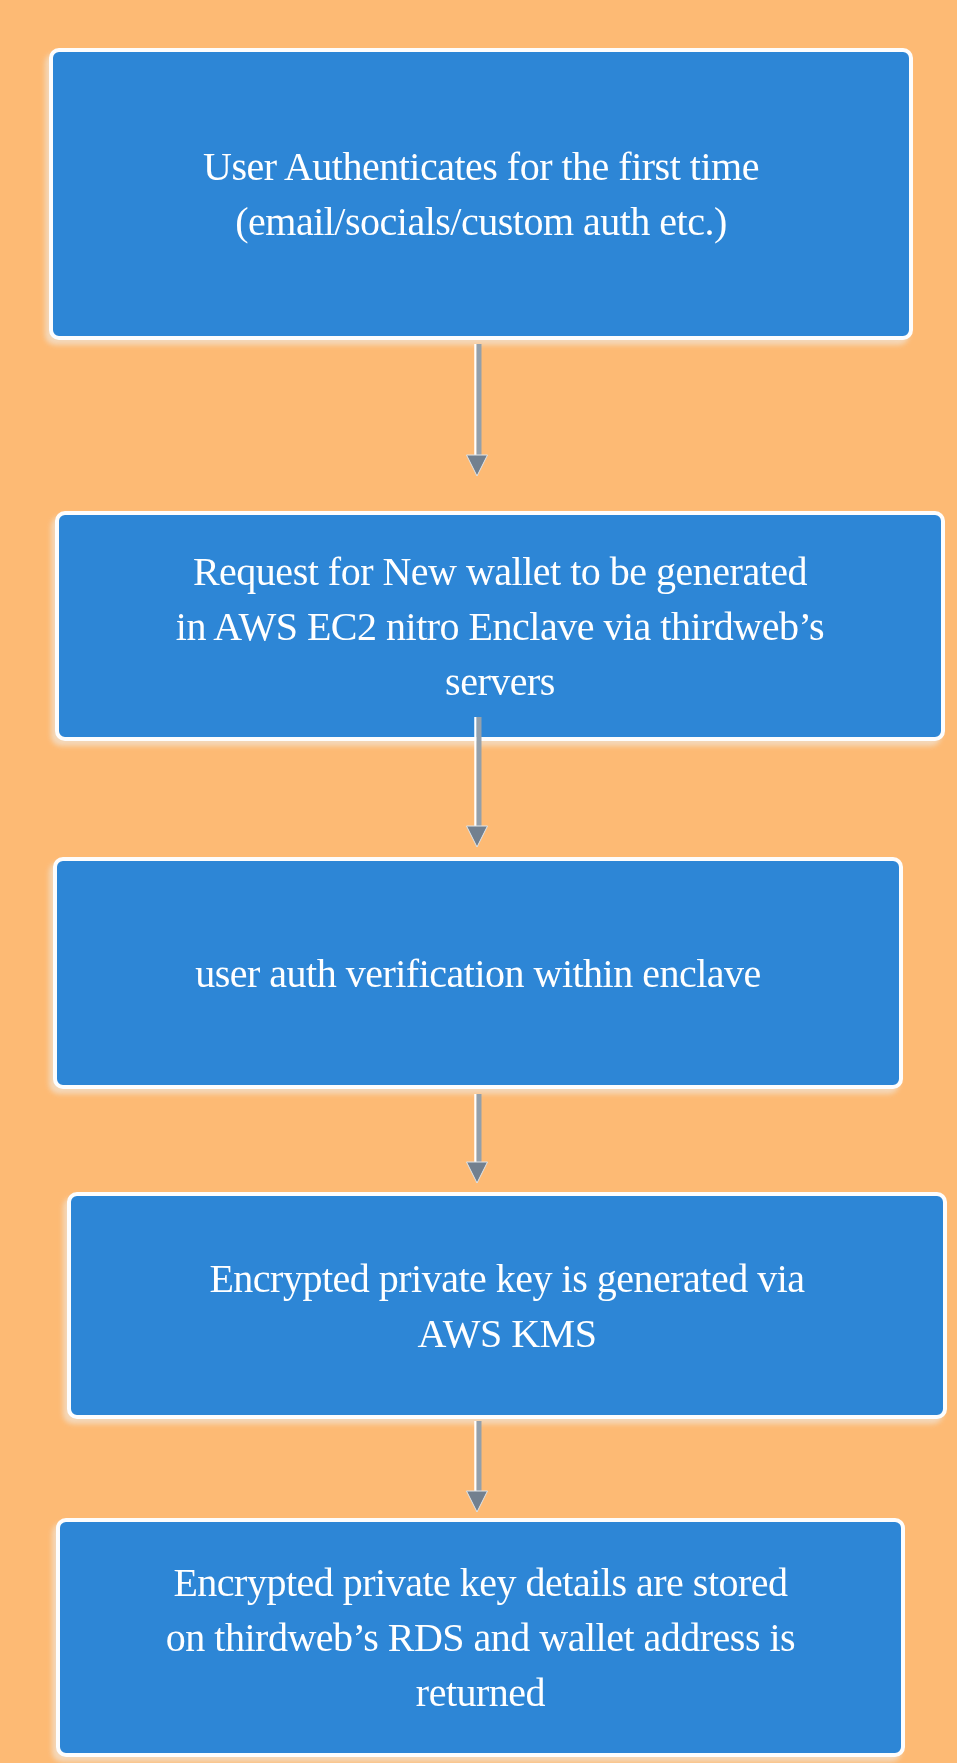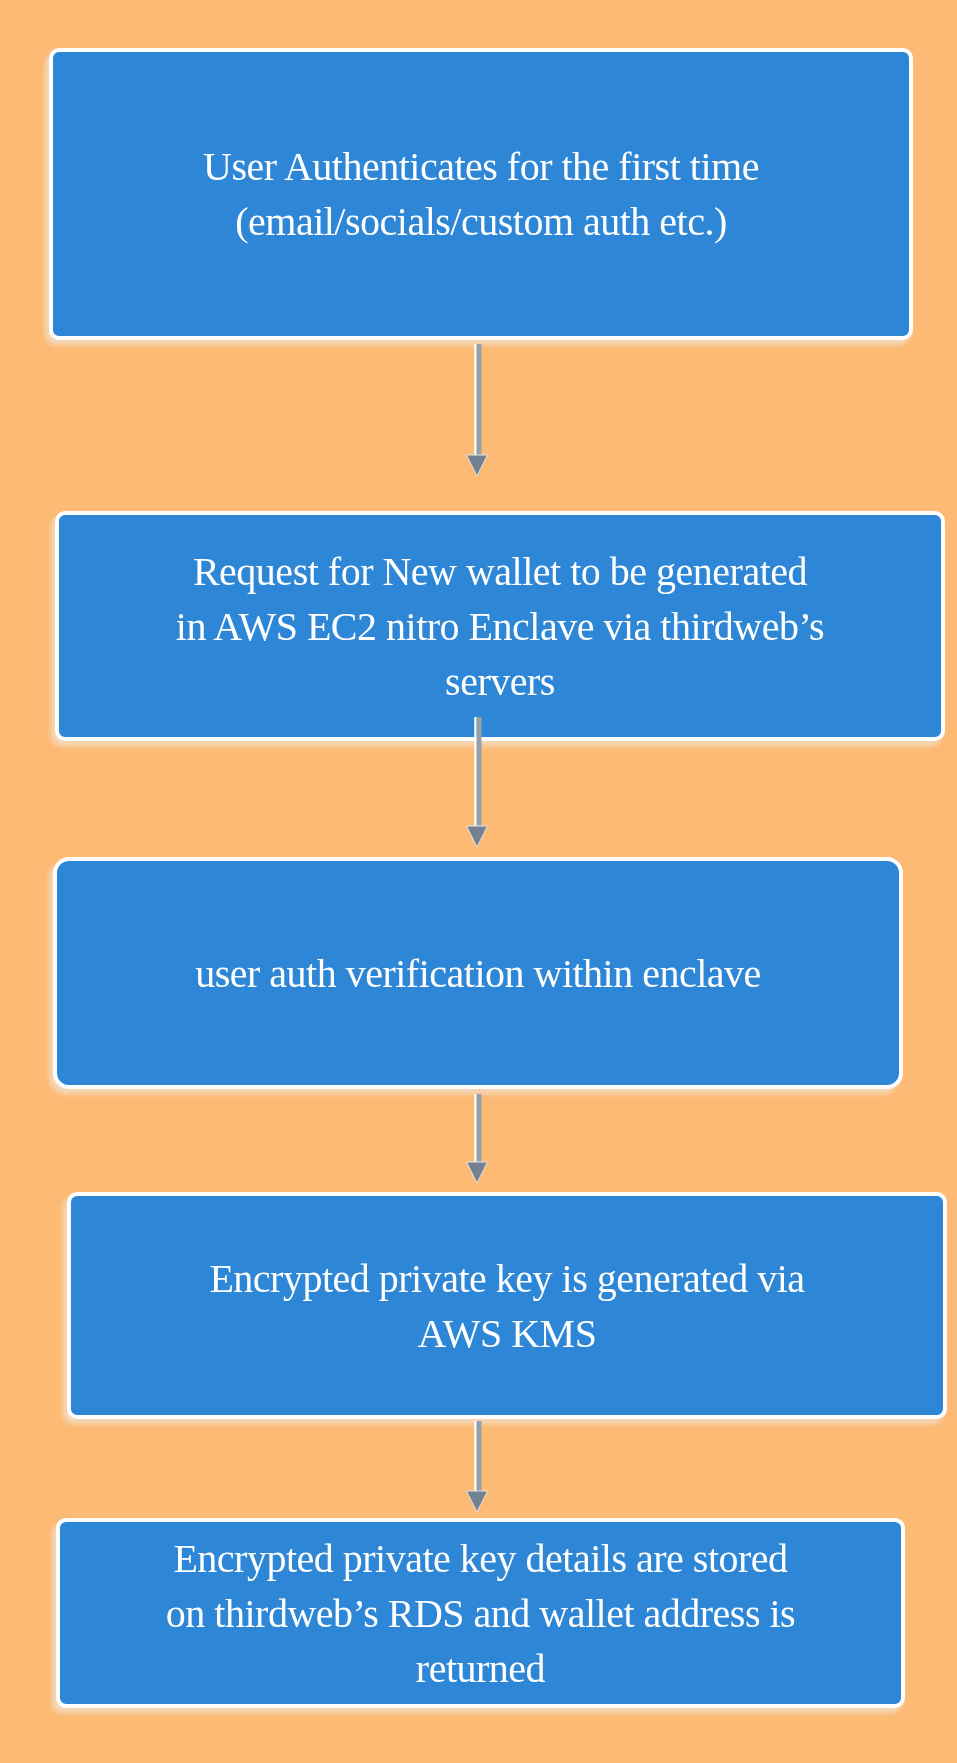--- a/index.html
+++ b/index.html
@@ -26,23 +26,23 @@
     white-space: pre-line;
     text-align: center;
     color: #ffffff;
     font-size: 40px;
     line-height: 55px;
     letter-spacing: -0.5px;
     padding: 0 18px;
   }
   .node-1 { left: 49px;  top: 48px;   width: 864px; height: 292px; }
   .node-2 { left: 55px;  top: 483px;  width: 890px; height: 230px; margin-top: 28px; }
-  .node-3 { left: 53px;  top: 857px;  width: 850px; height: 232px; border-radius: 16px; }
+  .node-3 { left: 53px;  top: 857px;  width: 850px; height: 232px; }
   .node-4 { left: 67px;  top: 1192px; width: 880px; height: 227px; }
-  .node-5 { left: 56px;  top: 1518px; width: 849px; height: 190px; }
+  .node-5 { left: 56px;  top: 1518px; width: 849px; height: 239px; }
   .arrow { position: absolute; left: 462px; width: 30px; }
   .arrow-1 { top: 344px;  height: 133px; }
   .arrow-2 { top: 717px;  height: 131px; }
   .arrow-3 { top: 1094px; height: 90px; }
   .arrow-4 { top: 1421px; height: 92px; }
   .arrow svg { display: block; width: 100%; height: 100%; }
 </style>
 </head>
 <body>
 

